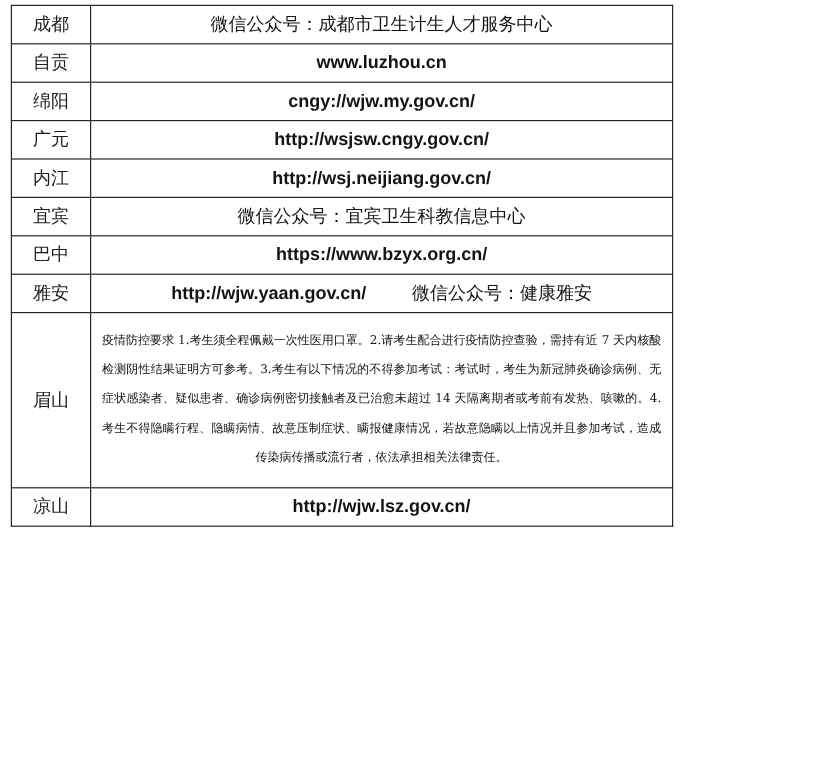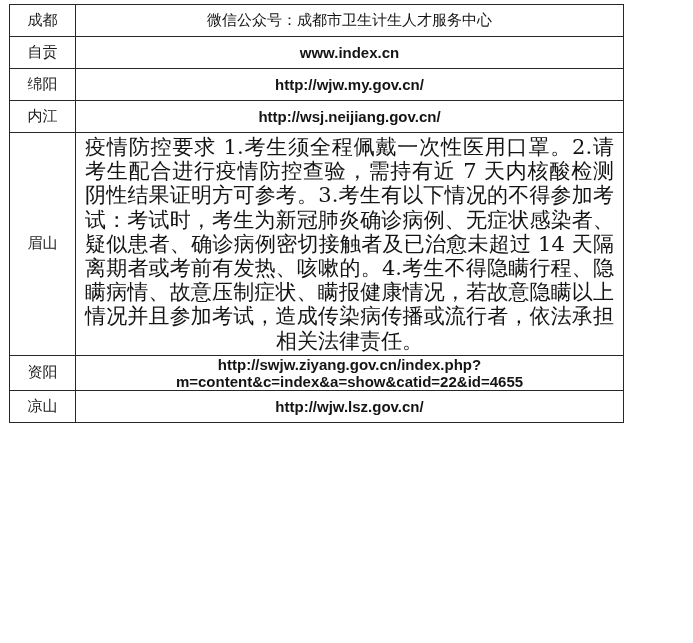--- a/index.html
+++ b/index.html
@@ -9,21 +9,21 @@
     overflow: hidden;
   }
   body {
     position: relative;
     font-family: "DejaVu Serif", "Liberation Serif", serif;
     color: #1c1c1c;
   }
   table.doc-table {
     position: absolute;
     left: 9px; top: 4px;
-    width: 615px;
+    width: 552px;
     border-collapse: collapse;
     table-layout: fixed;
   }
   .doc-table td {
     border: 1px solid #262626;
     background: #ffffff;
     vertical-align: middle;
   }
   td.city {
     width: 66px;
@@ -46,56 +46,68 @@
     font-weight: bold;
     font-size: 15px;
   }
   td.content.cn, span.cn {
     font-family: Liberation Serif, serif;
     font-size: 15px;
   }
   td.content.notice {
     text-align: justify;
     text-align-last: center;
-    font-size: 21px;
+    font-size: 10px;
     line-height: 24.2px;
     padding: 2px 9px;
   }
   .gap {
     display: inline-block;
     width: 38px;
   }
 </style>
 </head>
 <body>
 
 <table class="doc-table">
   <tbody>
     <tr class="row">
       <td class="city">成都</td>
       <td class="content cn">微信公众号：成都市卫生计生人才服务中心</td>
     </tr>
     <tr class="row">
       <td class="city">自贡</td>
-      <td class="content url">www.index.cn</td>
+      <td class="content url">www.luzhou.cn</td>
     </tr>
     <tr class="row">
       <td class="city">绵阳</td>
-      <td class="content url">http://wjw.my.gov.cn/</td>
+      <td class="content url">cngy://wjw.my.gov.cn/</td>
+    </tr>
+    <tr class="row">
+      <td class="city">广元</td>
+      <td class="content url">http://wsjsw.cngy.gov.cn/</td>
     </tr>
     <tr class="row">
       <td class="city">内江</td>
       <td class="content url">http://wsj.neijiang.gov.cn/</td>
     </tr>
+    <tr class="row">
+      <td class="city">宜宾</td>
+      <td class="content cn">微信公众号：宜宾卫生科教信息中心</td>
+    </tr>
+    <tr class="row">
+      <td class="city">巴中</td>
+      <td class="content url">https://www.bzyx.org.cn/</td>
+    </tr>
+    <tr class="row">
+      <td class="city">雅安</td>
+      <td class="content"><span class="url">http://wjw.yaan.gov.cn/</span><span class="gap"></span><span class="cn">微信公众号：健康雅安</span></td>
+    </tr>
     <tr class="notice-row">
       <td class="city">眉山</td>
       <td class="content notice">疫情防控要求 1.考生须全程佩戴一次性医用口罩。2.请考生配合进行疫情防控查验，需持有近 7 天内核酸检测阴性结果证明方可参考。3.考生有以下情况的不得参加考试：考试时，考生为新冠肺炎确诊病例、无症状感染者、疑似患者、确诊病例密切接触者及已治愈未超过 14 天隔离期者或考前有发热、咳嗽的。4.考生不得隐瞒行程、隐瞒病情、故意压制症状、瞒报健康情况，若故意隐瞒以上情况并且参加考试，造成传染病传播或流行者，依法承担相关法律责任。</td>
-    </tr>
-    <tr class="row">
-      <td class="city">资阳</td>
-      <td class="content url">http://swjw.ziyang.gov.cn/index.php?m=content&amp;c=index&amp;a=show&amp;catid=22&amp;id=4655</td>
     </tr>
     <tr class="row">
       <td class="city">凉山</td>
       <td class="content url">http://wjw.lsz.gov.cn/</td>
     </tr>
   </tbody>
 </table>
 
 </body></html>

